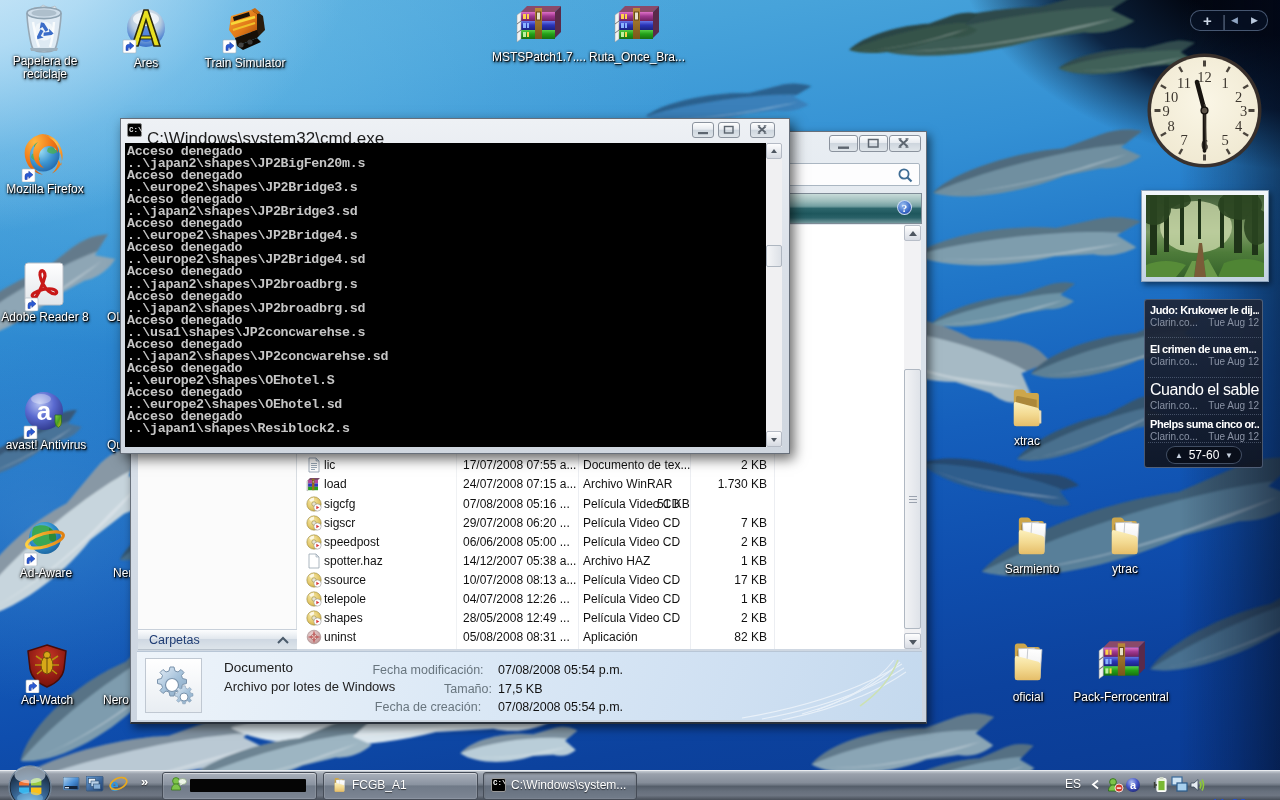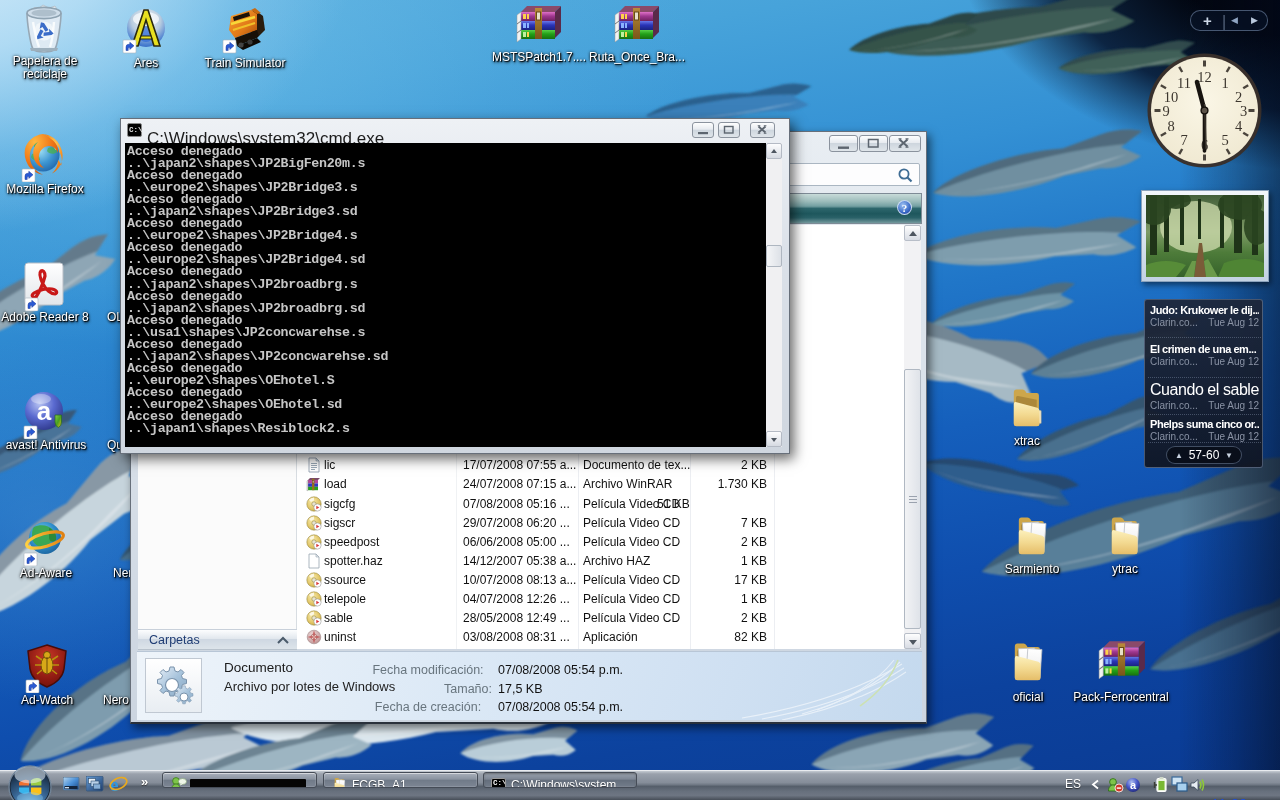--- a/index.html
+++ b/index.html
@@ -12,21 +12,21 @@
     radial-gradient(ellipse 320px 260px at 40px 520px, rgba(80,155,215,.35) 0%, rgba(0,0,0,0) 70%),
     linear-gradient(170deg, #58aedd 0%, #47a3da 14%, #3390d4 30%, #2076c8 44%, #155fbc 58%, #0f4eae 72%, #0c429e 84%, #0a3a92 100%);
 }
 .lbl { position:absolute; color:#fff; font-size:12px; text-align:center; line-height:13px;
   text-shadow: 1px 1px 1px #000, 0 0 3px rgba(0,0,0,.9), 1px 2px 3px rgba(0,0,0,.8); white-space:nowrap; }
 .ico { position:absolute; }
 
 #taskbar { position:absolute; left:0; top:770px; width:1280px; height:30px;
   background: linear-gradient(180deg,#c5cbd3 0%,#9aa1ac 10%,#858d99 40%,#6b7480 49%,#545d69 52%,#67707d 70%,#6e7683 84%,#474e58 100%);
   border-top:1px solid #e8ebef; }
-.tbtn { position:absolute; top:772px; height:16px; border-radius:3px;
+.tbtn { position:absolute; top:772px; height:28px; border-radius:3px;
   background:linear-gradient(180deg,#aab1bc 0%,#8a93a0 45%,#707a88 50%,#7d8694 100%);
   border:1px solid #454c57; box-shadow:inset 0 1px 0 rgba(255,255,255,.45), inset 0 0 0 1px rgba(255,255,255,.12);
   color:#fff; font-size:12px; line-height:22px; text-shadow:0 1px 1px rgba(0,0,0,.6); overflow:hidden; }
 
 .win { position:absolute; border:1px solid #676f7a; background:#d7dde5; box-shadow:3px 4px 9px rgba(0,0,0,.55); overflow:hidden; }
 .capbtn { position:absolute; height:17px; border:1px solid #8b939e; border-radius:3px;
   background:linear-gradient(180deg,#fdfefe 0%,#e7ebf0 45%,#ced6de 50%,#dfe5ea 100%); }
 </style>
 </head>
 <body>
@@ -585,29 +585,29 @@
   <div style="position:absolute;left:9px;top:137px"><svg width="16" height="16">
             <use href="#i-cd"></use>
           </svg></div>
         <div style="position:absolute;left:27px;top:138px">telepole</div>
         <div style="position:absolute;left:166px;top:138px">04/07/2008 12:26 ...</div>
         <div style="position:absolute;left:286px;top:138px">Película Video CD</div>
         <div style="position:absolute;left:360px;top:138px;width:110px;text-align:right">1 KB</div>
   <div style="position:absolute;left:9px;top:156px"><svg width="16" height="16">
             <use href="#i-cd"></use>
           </svg></div>
-        <div style="position:absolute;left:27px;top:157px">sable</div>
+        <div style="position:absolute;left:27px;top:157px">shapes</div>
         <div style="position:absolute;left:166px;top:157px">28/05/2008 12:49 ...</div>
         <div style="position:absolute;left:286px;top:157px">Película Video CD</div>
         <div style="position:absolute;left:360px;top:157px;width:110px;text-align:right">2 KB</div>
   <div style="position:absolute;left:9px;top:175px"><svg width="16" height="16">
             <use href="#i-app"></use>
           </svg></div>
         <div style="position:absolute;left:27px;top:176px">uninst</div>
-        <div style="position:absolute;left:166px;top:176px">03/08/2008 08:31 ...</div>
+        <div style="position:absolute;left:166px;top:176px">05/08/2008 08:31 ...</div>
         <div style="position:absolute;left:286px;top:176px">Aplicación</div>
         <div style="position:absolute;left:360px;top:176px;width:110px;text-align:right">82 KB</div>
   </div>
 
   <div style="position:absolute;left:7px;top:497px;width:159px;height:21px;background:linear-gradient(180deg,#fcfdfe,#e2e8ee 45%,#cfd8e2 50%,#dde4ea);border-top:1px solid #c8d0da;border-bottom:1px solid #b8c2cc">
     <span style="position:absolute;left:11px;top:3px;font-size:12.5px;color:#1f3c73">Carpetas</span>
     <svg style="position:absolute;right:8px;top:6px" width="12" height="8">
           <path d="M1,7 L6,2 L11,7" fill="none" stroke="#4a5a6a" stroke-width="2"></path>
         </svg>
   </div>

